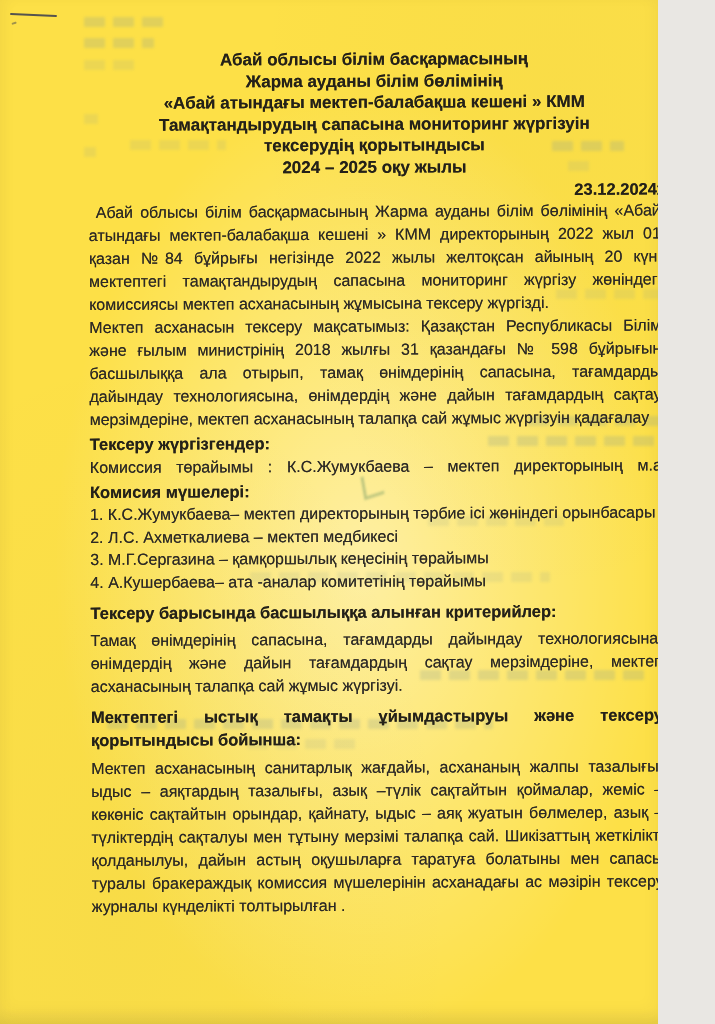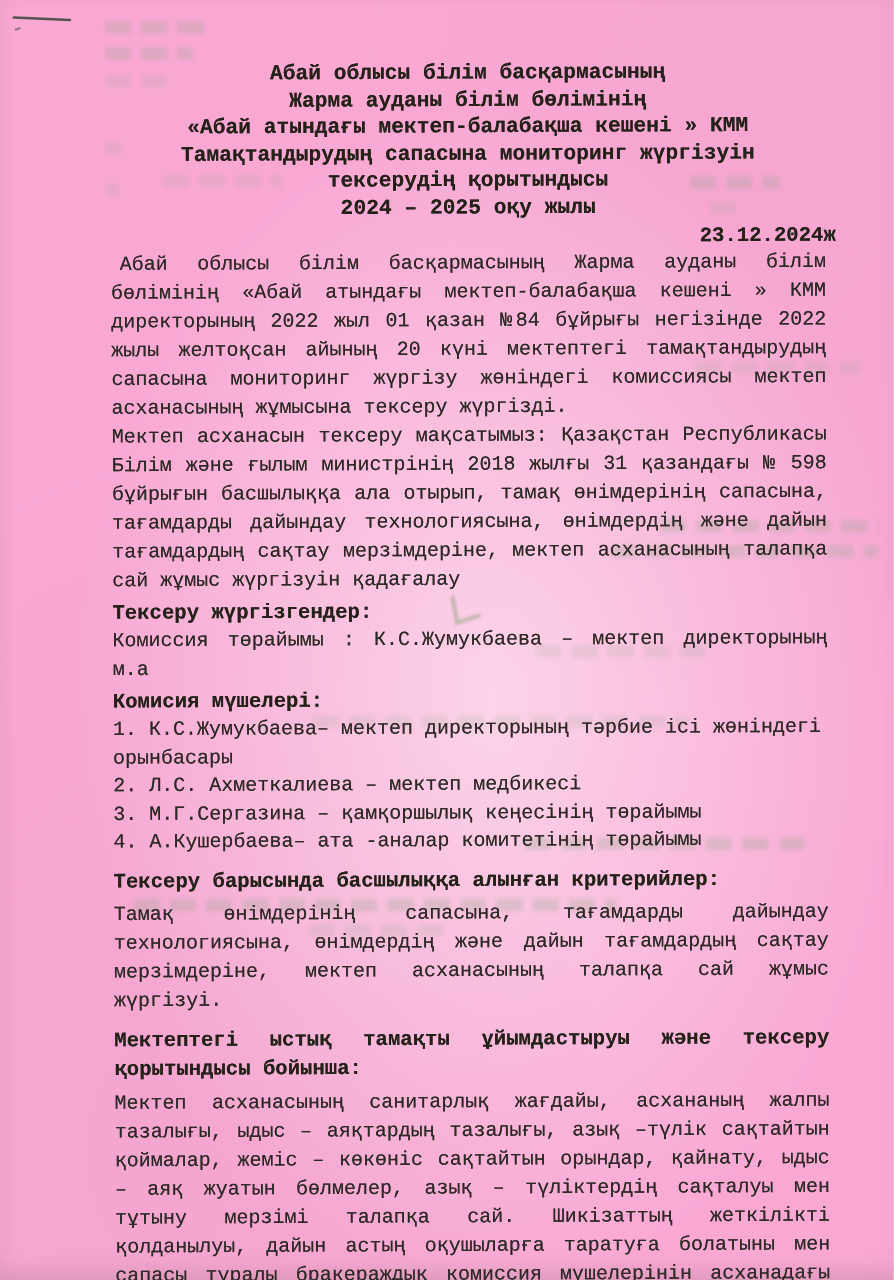--- a/index.html
+++ b/index.html
@@ -1,21 +1,21 @@
 <!DOCTYPE html>
 <html><head>
 <meta charset="utf-8">
 <style>
   html,body{margin:0;padding:0;background:#e9e7e3;}
   .page{
     position:relative;
-    width:715px;height:1024px;
-    background:#f9a8d4;
+    width:658px;height:1024px;
+    background:#fde047;
     overflow:hidden;
-    font-family:Liberation Mono, monospace;
+    font-family:Liberation Sans, sans-serif;
     box-shadow:inset 0 -10px 18px rgba(60,55,45,0.05), inset 4px 0 14px rgba(60,55,45,0.02);
   }
   .page::before{
     content:"";position:absolute;inset:0;pointer-events:none;
     background:
       radial-gradient(ellipse at 18% 90%, rgba(90,85,70,0.03), transparent 45%),
       radial-gradient(ellipse at 85% 10%, rgba(90,85,70,0.025), transparent 40%),
       radial-gradient(ellipse at 55% 55%, rgba(255,255,255,0.5), transparent 60%);
   }
   .page::after{

